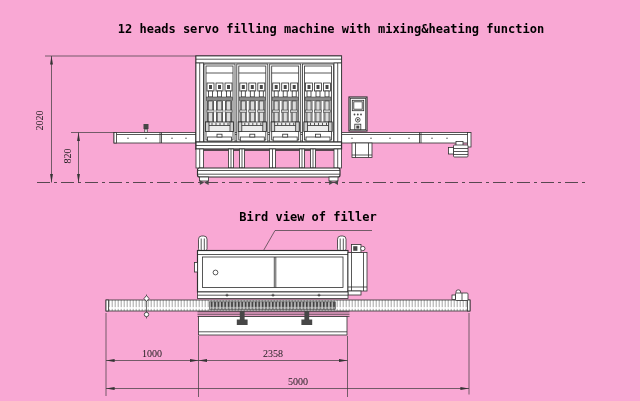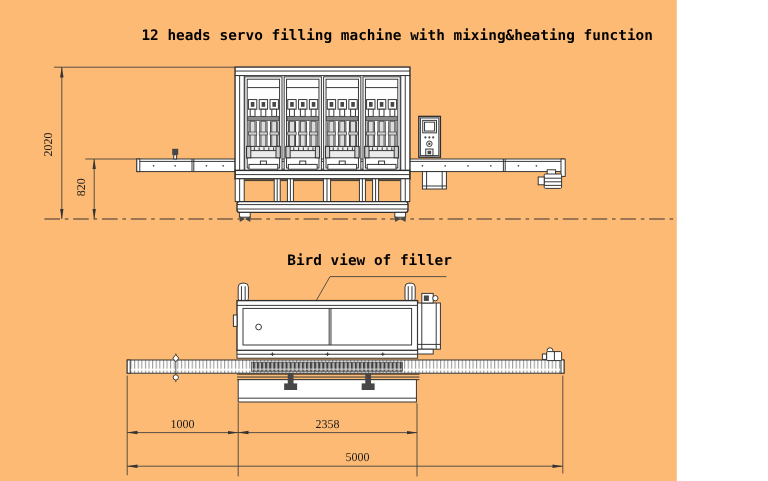--- a/index.html
+++ b/index.html
@@ -1,16 +1,16 @@
 <!DOCTYPE html>
 <html><head>
 <meta charset="utf-8">
 <style>
   html,body{margin:0;padding:0;background:#fff;}
-  .canvas{position:relative;width:564px;height:401px;background:#fdba74;overflow:hidden;
+  .canvas{position:relative;width:640px;height:401px;background:#f9a8d4;overflow:hidden;
           font-family:"Liberation Sans", sans-serif;}
   svg{position:absolute;left:0;top:0;}
   .ln{stroke:#2f2f2f;fill:none;stroke-width:.8;}
   .ln2{stroke:#2f2f2f;fill:none;stroke-width:1.15;}
   .fw{fill:#ffffff;}
   .fl{fill:#ececec;}
   .fm{fill:#cfcfcf;}
   .fd{fill:#474747;stroke:none;}
   .dim{stroke:#3a3a3a;stroke-width:.7;fill:none;}
   text.title{font:bold 12px "DejaVu Sans Mono", monospace;fill:#000;}

